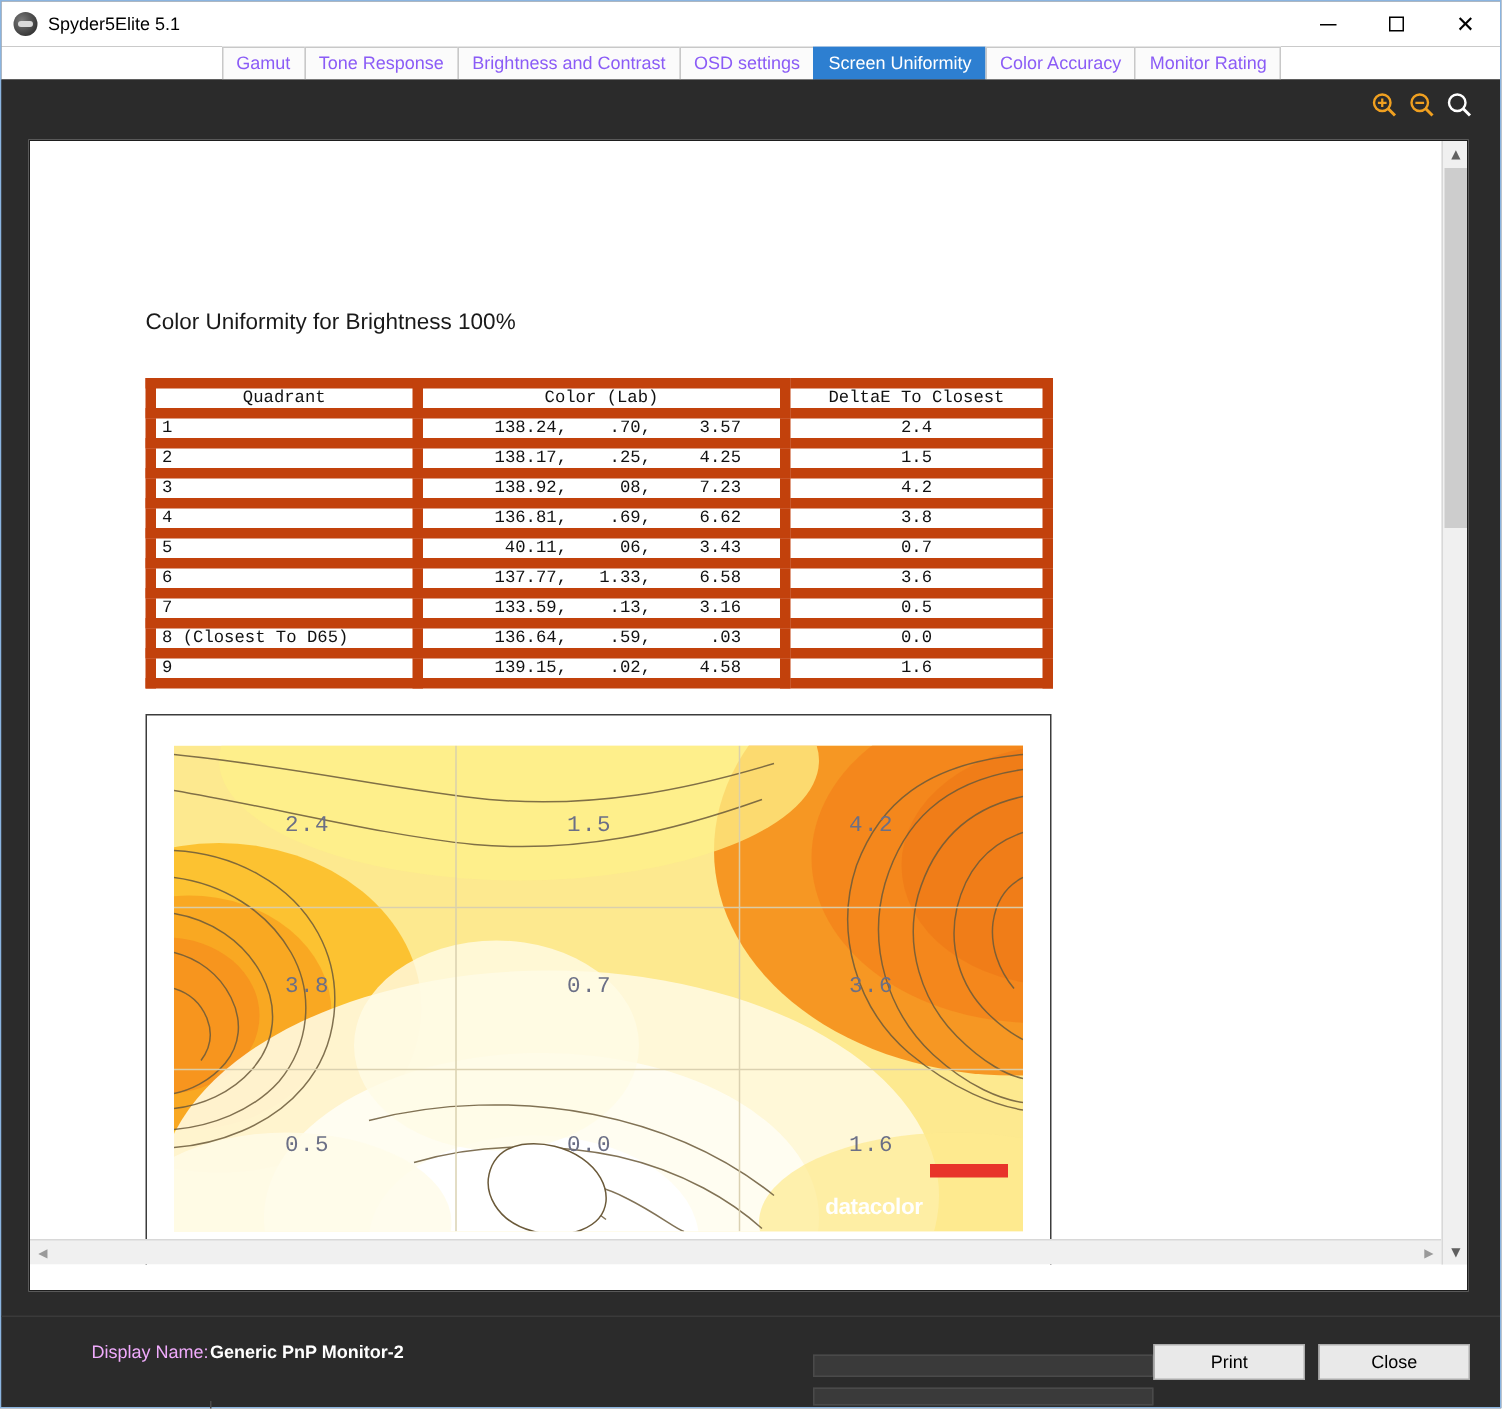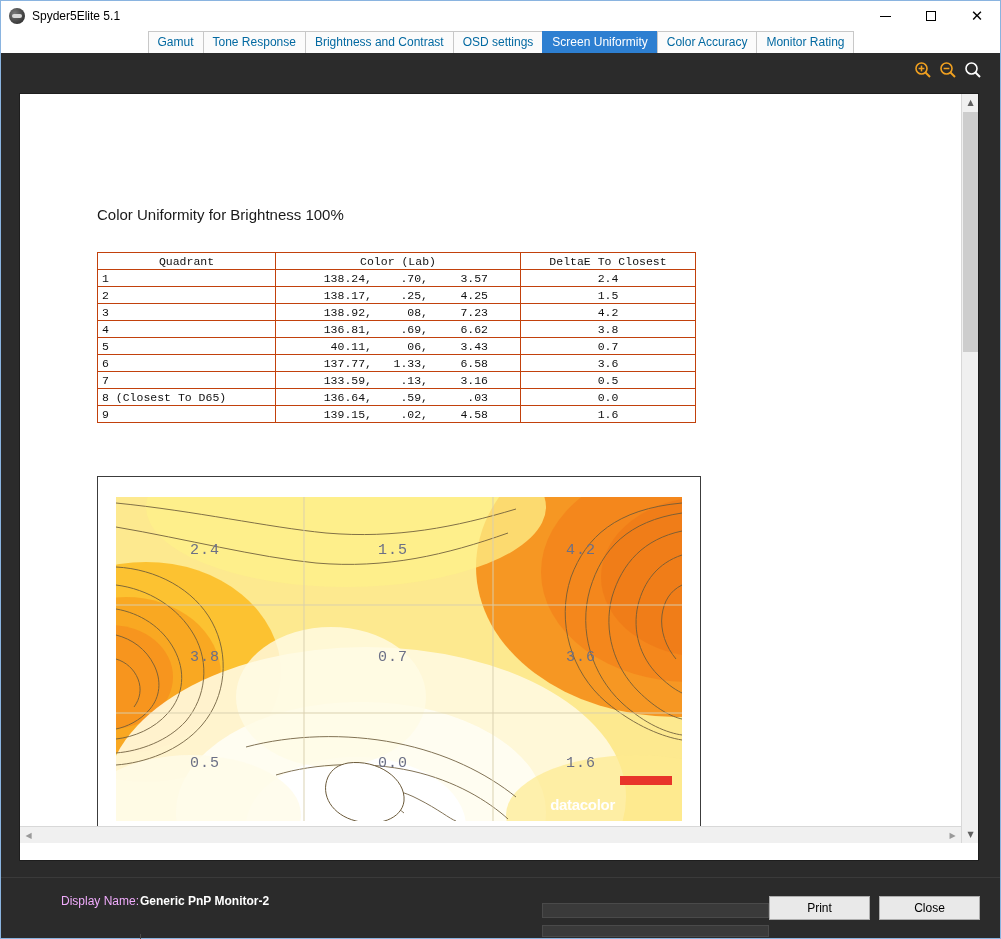--- a/index.html
+++ b/index.html
@@ -69,21 +69,21 @@
     justify-content: center;
     padding: 0;
   }
   .tabs {
     display: flex;
     align-items: stretch;
     height: 22px;
   }
   .tab {
     font-size: 12px;
-    color: #0369a1;
+    color: #8b5cf6;
     padding: 3px 9px 4px 9px;
     border: 1px solid #c8c8c8;
     border-bottom: none;
     background: #fbfbfb;
     margin-right: -1px;
     line-height: 14px;
     white-space: nowrap;
   }
   .tab.active {
     background: #2d7fd1;
@@ -191,21 +191,21 @@
   table.uniformity {
     position: absolute;
     left: 77px; top: 158px;
     border-collapse: collapse;
     font-family: "Liberation Mono", monospace;
     font-size: 11.5px;
     color: #111;
     background: #fff;
   }
   table.uniformity th, table.uniformity td {
-    border: 1px solid #c2410c;
+    border: 7px solid #c2410c;
     height: 17px;
     padding: 0 4px;
   }
   table.uniformity th { font-weight: normal; }
   .col-q { width: 178px; }
   .col-c { width: 245px; }
   .col-d { width: 175px; }
   .cell-center { text-align: center; }
   .cell-left { text-align: left; padding-left: 6px; }
   .lab {

